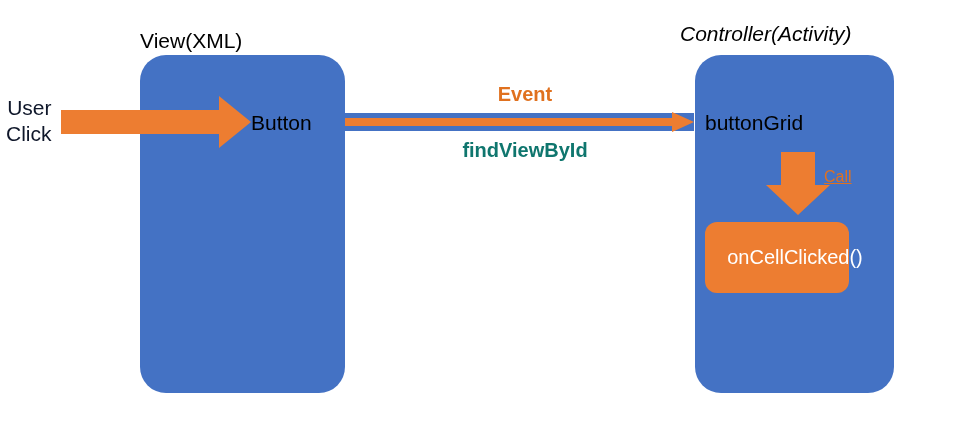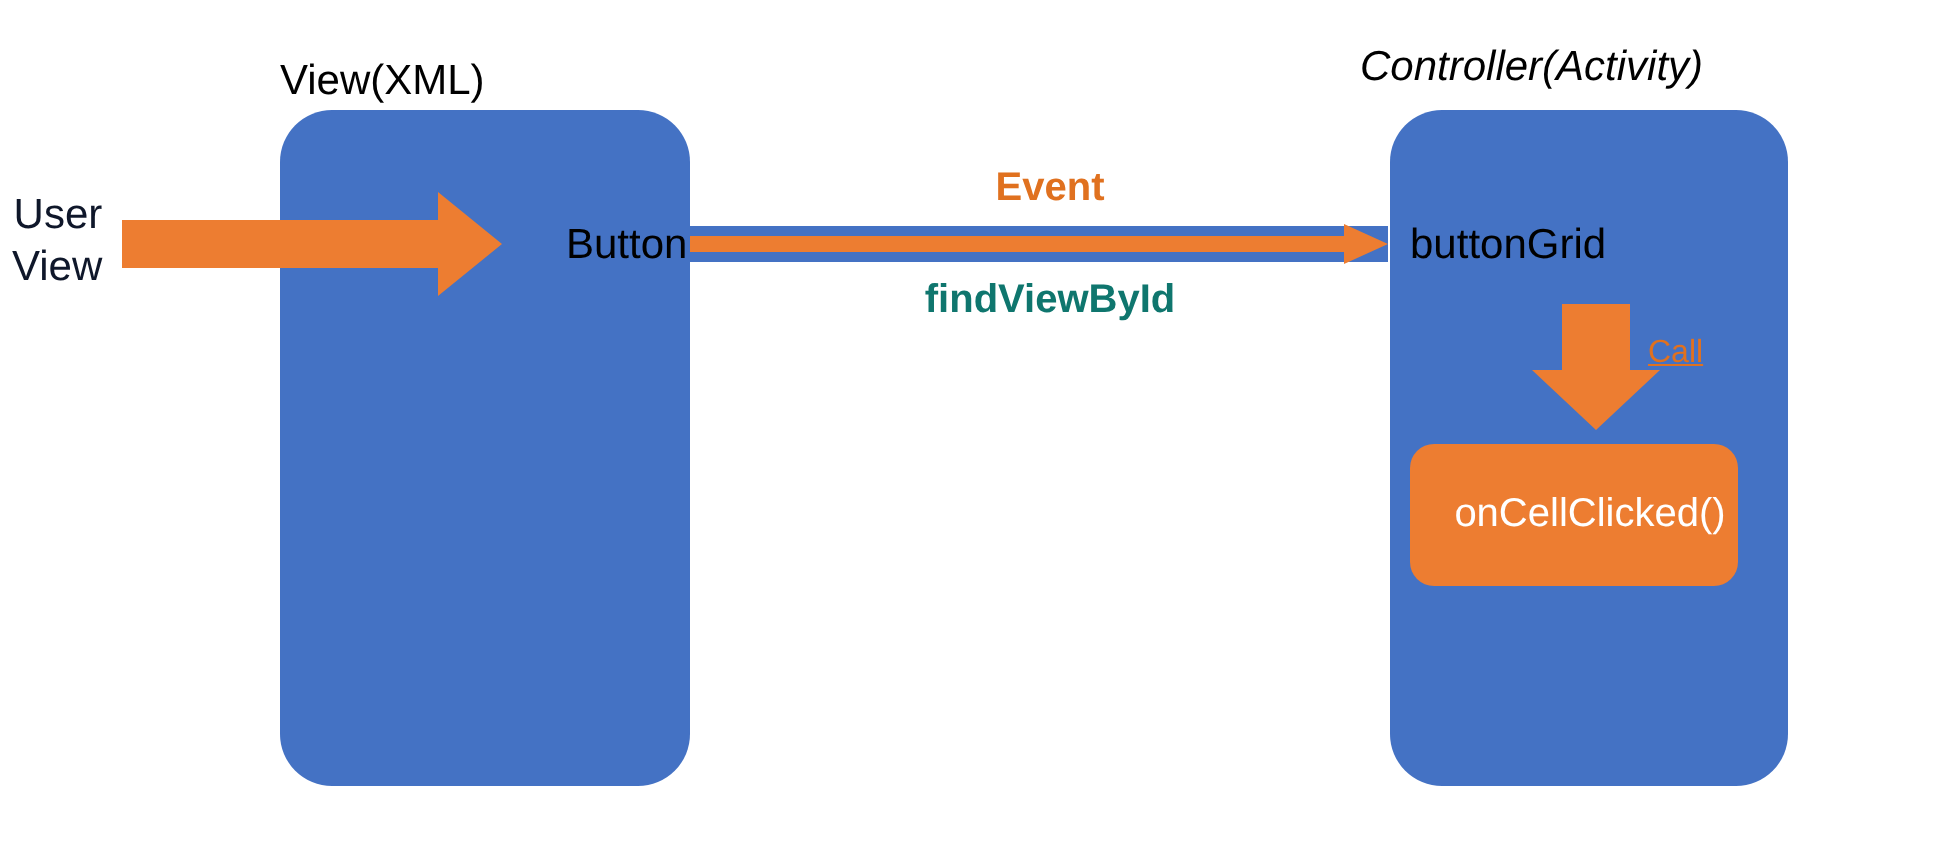--- a/index.html
+++ b/index.html
@@ -56,21 +56,20 @@
   .inner-label {
     position: absolute;
     color: #000000;
     font-size: 21px;
     line-height: 26px;
     white-space: nowrap;
   }
   #button-label {
     left: 251px;
     top: 110px;
-    margin-left: 32px;
   }
   #buttongrid-label {
     left: 705px;
     top: 110px;
     text-align: right;
   }
   .edge-label {
     position: absolute;
     font-size: 20px;
     line-height: 24px;
@@ -104,21 +103,21 @@
     position: absolute;
     left: 0;
     top: 0;
     width: 979px;
     height: 425px;
   }
   #oncellclicked-box {
     position: absolute;
     left: 705px;
     top: 222px;
-    width: 164px;
+    width: 144px;
     height: 71px;
     background: #ED7D31;
     border-radius: 12px;
   }
   #oncellclicked-text {
     position: absolute;
     left: 0;
     top: 0;
     width: 180px;
     height: 71px;
@@ -158,21 +157,21 @@
     </g>
 
   </svg>
 
   <div class="caption" id="view-caption">View(XML)</div>
 
   <div class="caption" id="controller-caption">Controller(Activity)</div>
 
   <div style="position:absolute;left:6px;top:95px;color:#0f172a;font-size:21px;line-height:26px;text-align:right;">
     <div>User</div>
-    <div>View</div>
+    <div>Click</div>
   </div>
 
   <div class="inner-label" id="button-label">Button</div>
 
   <div class="inner-label" id="buttongrid-label">buttonGrid</div>
 
   <div class="edge-label" id="event-label">Event</div>
 
   <div class="edge-label" id="findviewbyid-label">findViewById</div>
 

